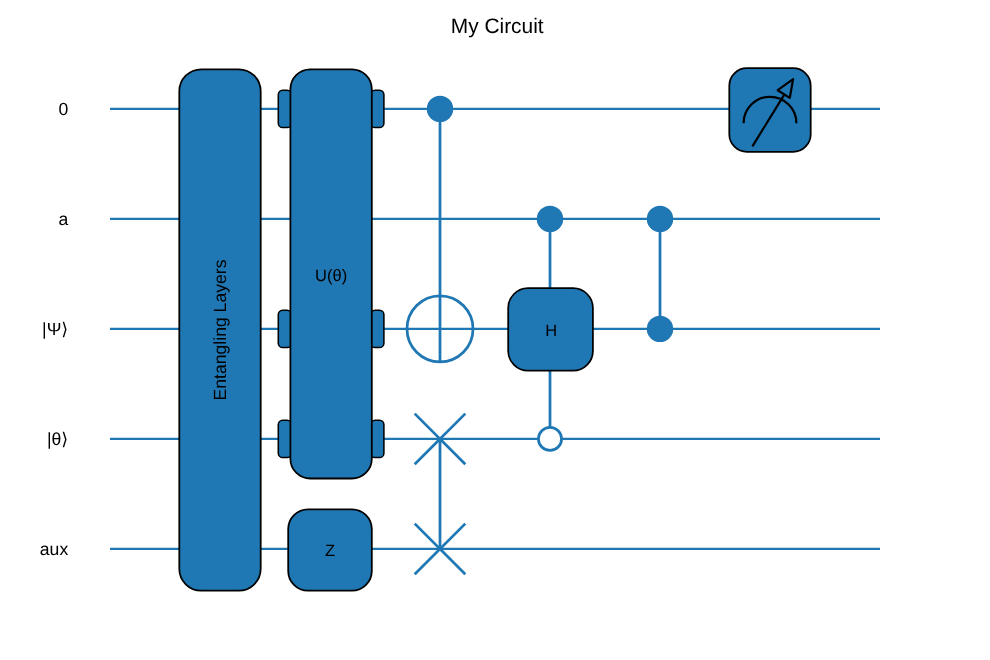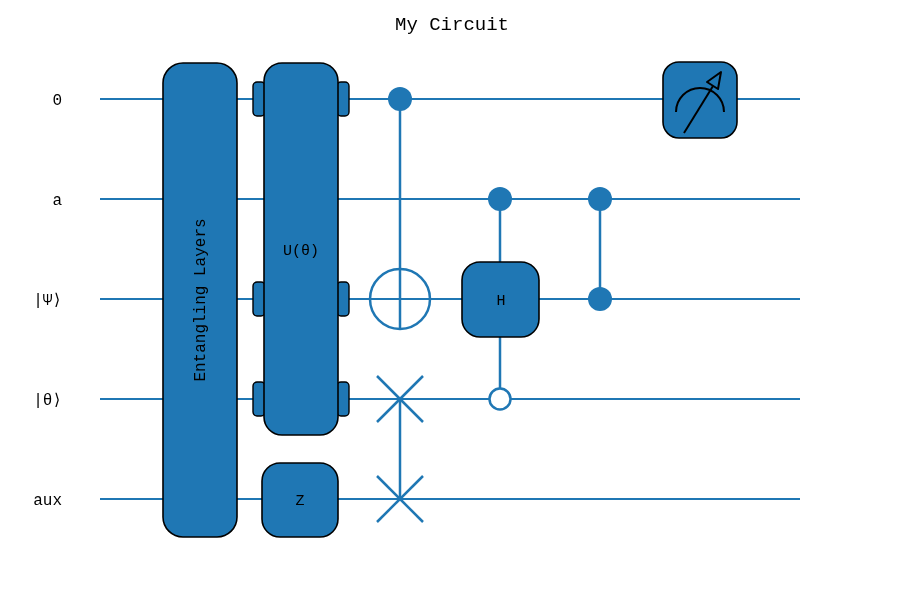--- a/index.html
+++ b/index.html
@@ -1,21 +1,21 @@
 <!DOCTYPE html>
 <html style="--primary: #1f77b4; --wire: #1f77b4; --edge: #000000; --background: #ffffff;"><head>
 <meta charset="utf-8">
 <style>
   html, body { margin: 0; padding: 0; background: #ffffff; }
   .figure {
     position: relative;
     width: 832px;
     height: 600px;
     background: var(--background, #ffffff);
-    font-family: Liberation Mono, monospace;
+    font-family: Liberation Sans, sans-serif;
     overflow: hidden;
     text-align: center;
   }
   svg { display: block; }
   .wire        { stroke: var(--wire, #1f77b4); stroke-width: 2; fill: none; }
   .box         { fill: var(--primary, #1f77b4); stroke: var(--edge, #000000); stroke-width: 1.6; }
   .notch       { fill: var(--primary, #1f77b4); stroke: var(--edge, #000000); stroke-width: 1.4; }
   .connector   { stroke: var(--primary, #1f77b4); stroke-width: 2.5; fill: none; }
   .dot         { fill: var(--primary, #1f77b4); stroke: none; }
   .open-shape  { fill: none; stroke: var(--primary, #1f77b4); stroke-width: 2.5; }

